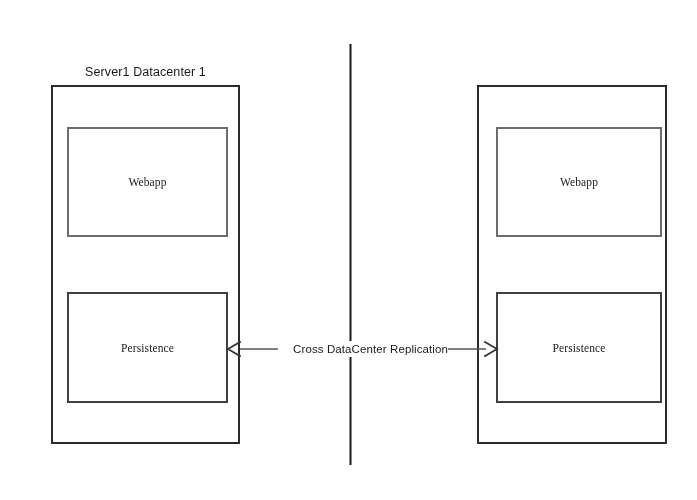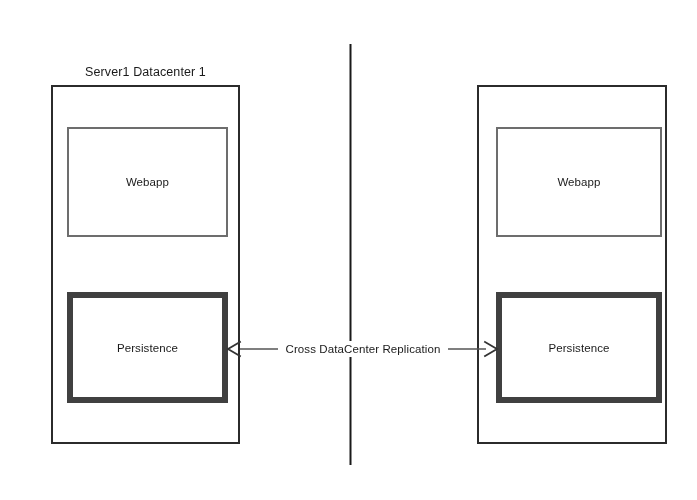--- a/index.html
+++ b/index.html
@@ -46,23 +46,24 @@
   #dc-right { left: 477px; top: 85px; width: 190px; height: 359px; }
 
   
   .comp-box {
     position: absolute;
     background: #ffffff;
     box-sizing: border-box;
     display: flex;
     align-items: center;
     justify-content: center;
+    font-family: Liberation Serif, serif;
   }
   .comp-box.webapp      { border: 2px solid #6d6d6d; }
-  .comp-box.persistence { border: 6px solid #404040; }
+  .comp-box.persistence { border: 2px solid #404040; }
   .comp-label {
     font-size: 11.5px;
     line-height: 14px;
     color: #1a1a1a;
     white-space: nowrap;
     letter-spacing: 0.1px;
   }
   #webapp-left       { left: 67px;  top: 127px; width: 161px; height: 110px; }
   #persistence-left  { left: 67px;  top: 292px; width: 161px; height: 111px; }
   #webapp-right      { left: 496px; top: 127px; width: 166px; height: 110px; }
@@ -81,21 +82,21 @@
   
   #replication-label {
     position: absolute;
     left: 278px;
     top: 341px;
     width: 170px;
     height: 16px;
     background: #ffffff;
     font-size: 11.5px;
     line-height: 16px;
-    text-align: center;
+    text-align: right;
     color: #1a1a1a;
     white-space: nowrap;
     letter-spacing: 0.1px;
   }
 </style>
 </head>
 <body>
 
 <div id="canvas">
 

